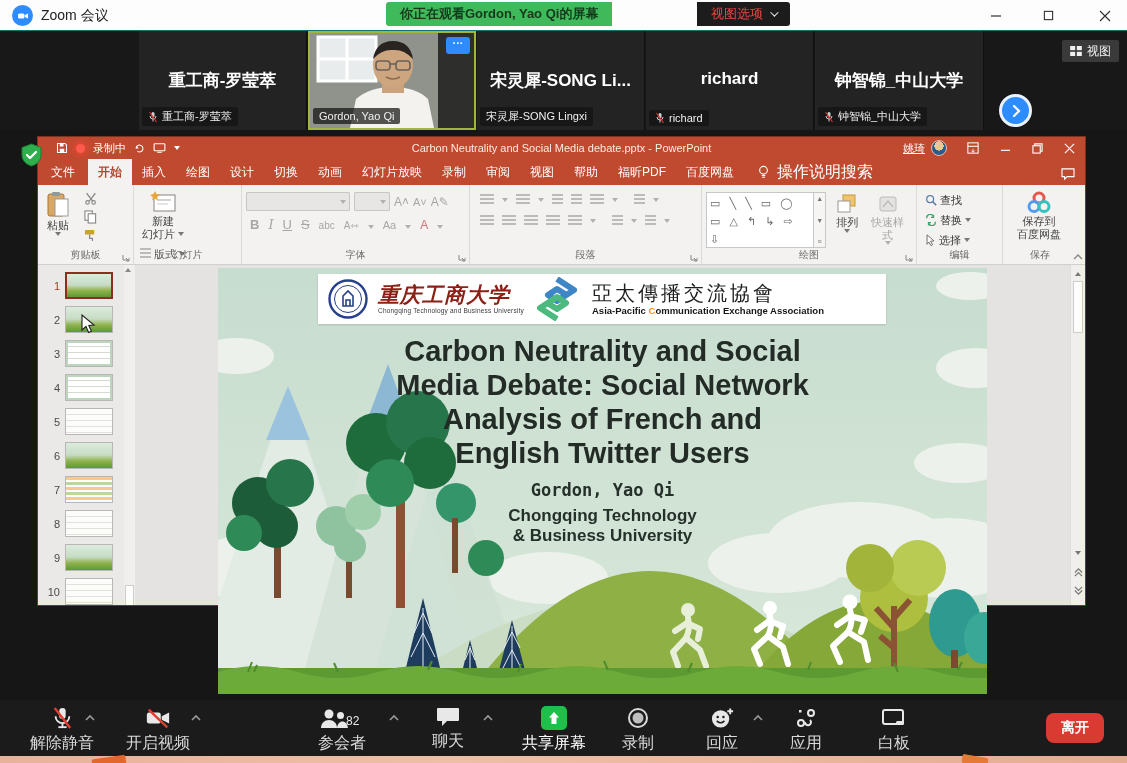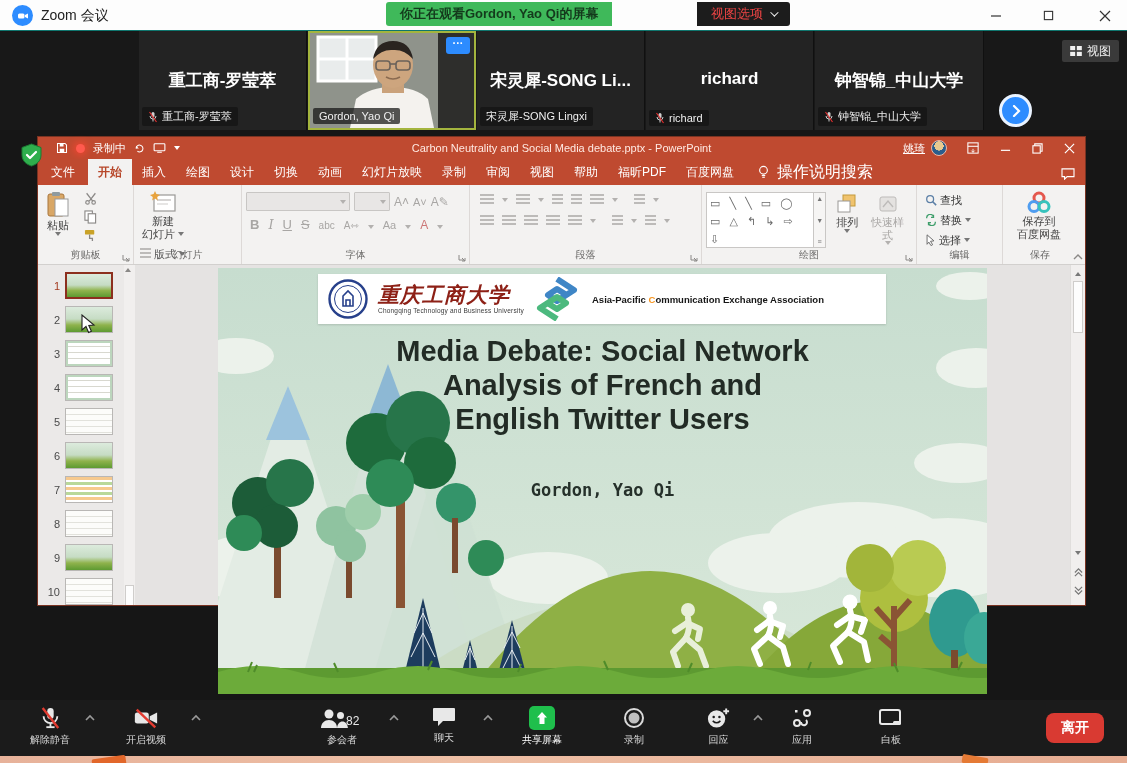--- a/index.html
+++ b/index.html
@@ -97,21 +97,21 @@
   .apcea-cn{font-family:"DejaVu Serif",serif;font-size:20px;color:#1f1f1f;letter-spacing:3px;line-height:1.05;}
   .apcea-en{font-size:9.5px;font-weight:bold;color:#161616;margin-top:1px;}
   .apcea-en .oc{color:#f7941d;}
   .stitle{position:absolute;left:0;right:0;top:66px;text-align:center;font-family:"DejaVu Sans Mono",monospace;font-weight:bold;font-size:29px;line-height:34px;color:#222b25;letter-spacing:0px;}
   .sauthor{position:absolute;left:0;right:0;top:212px;text-align:center;font-family:"DejaVu Sans Mono",monospace;font-weight:bold;font-size:17px;color:#25302a;}
   .saffil{position:absolute;left:0;right:0;top:238px;text-align:center;font-family:"DejaVu Sans Mono",monospace;font-weight:bold;font-size:17px;line-height:20px;color:#25302a;}
 
   
   .btoolbar{position:absolute;left:0;top:700px;width:1127px;height:56px;background:#1b1b1b;}
   .titem{position:absolute;top:6px;display:flex;flex-direction:column;align-items:center;gap:3px;cursor:pointer;}
-  .titem .lbl{font-size:10px;color:#d9d9d9;white-space:nowrap;}
+  .titem .lbl{font-size:16px;color:#d9d9d9;white-space:nowrap;}
   .titem .lbl.green{color:#ffffff;}
   .tchev{position:absolute;top:14px;cursor:pointer;}
   .leavebtn{position:absolute;left:1046px;top:13px;width:58px;height:30px;background:#d93a32;border-radius:8px;color:#fff;font-weight:bold;font-size:14px;display:flex;align-items:center;justify-content:center;cursor:pointer;}
   .pcount{position:absolute;font-size:12px;color:#e8e8e8;top:8px;left:28px;}
   .desktop{position:absolute;left:0;top:756px;width:1127px;height:7px;background:linear-gradient(90deg,#e7b29a,#eebfa5 40%,#e6ac92);}
   .dobj{position:absolute;background:#e2672a;border-radius:2px;}
 
   .shield{position:absolute;left:20px;top:143px;}
   .cursor{position:absolute;left:80px;top:314px;pointer-events:none;}
   svg{display:block;}
@@ -711,30 +711,36 @@
             <div>
               <div class="ctbu-cn">重庆工商大学</div>
               <div class="ctbu-en">Chongqing Technology and Business University</div>
             </div>
           </div>
           <svg width="46" height="44" viewBox="0 0 46 44">
             <path d="M23 2 L40 13 L23 24 L14 18 L23 12 L31 17" fill="none" stroke="#3f86c6" stroke-width="6" stroke-linejoin="round"></path>
             <path d="M23 42 L6 31 L23 20 L32 26 L23 32 L15 27" fill="none" stroke="#4cb97e" stroke-width="6" stroke-linejoin="round"></path>
           </svg>
           <div class="apcea">
+            <div class="apcea-cn">亞太傳播交流協會</div>
             <div class="apcea-en"><span>Asia-Pacific </span><span class="oc">C</span><span>ommunication Exchange Association</span></div>
           </div>
         </div>
 
         <div class="stitle">
+          <div>Carbon Neutrality and Social</div>
           <div>Media Debate: Social Network</div>
           <div>Analysis of French and</div>
           <div>English Twitter Users</div>
         </div>
         <div class="sauthor">Gordon, Yao Qi</div>
+        <div class="saffil">
+          <div>Chongqing Technology</div>
+          <div>&amp; Business University</div>
+        </div>
       </div>
     </div>
 
     <div class="mscroll">
       <div class="sbtn" style="top:2px">
           <svg width="8" height="6" viewBox="0 0 8 6">
             <path d="M1 5l3-4 3 4z" fill="#777"></path>
           </svg>
         </div>
       <div class="mthumb"></div>

